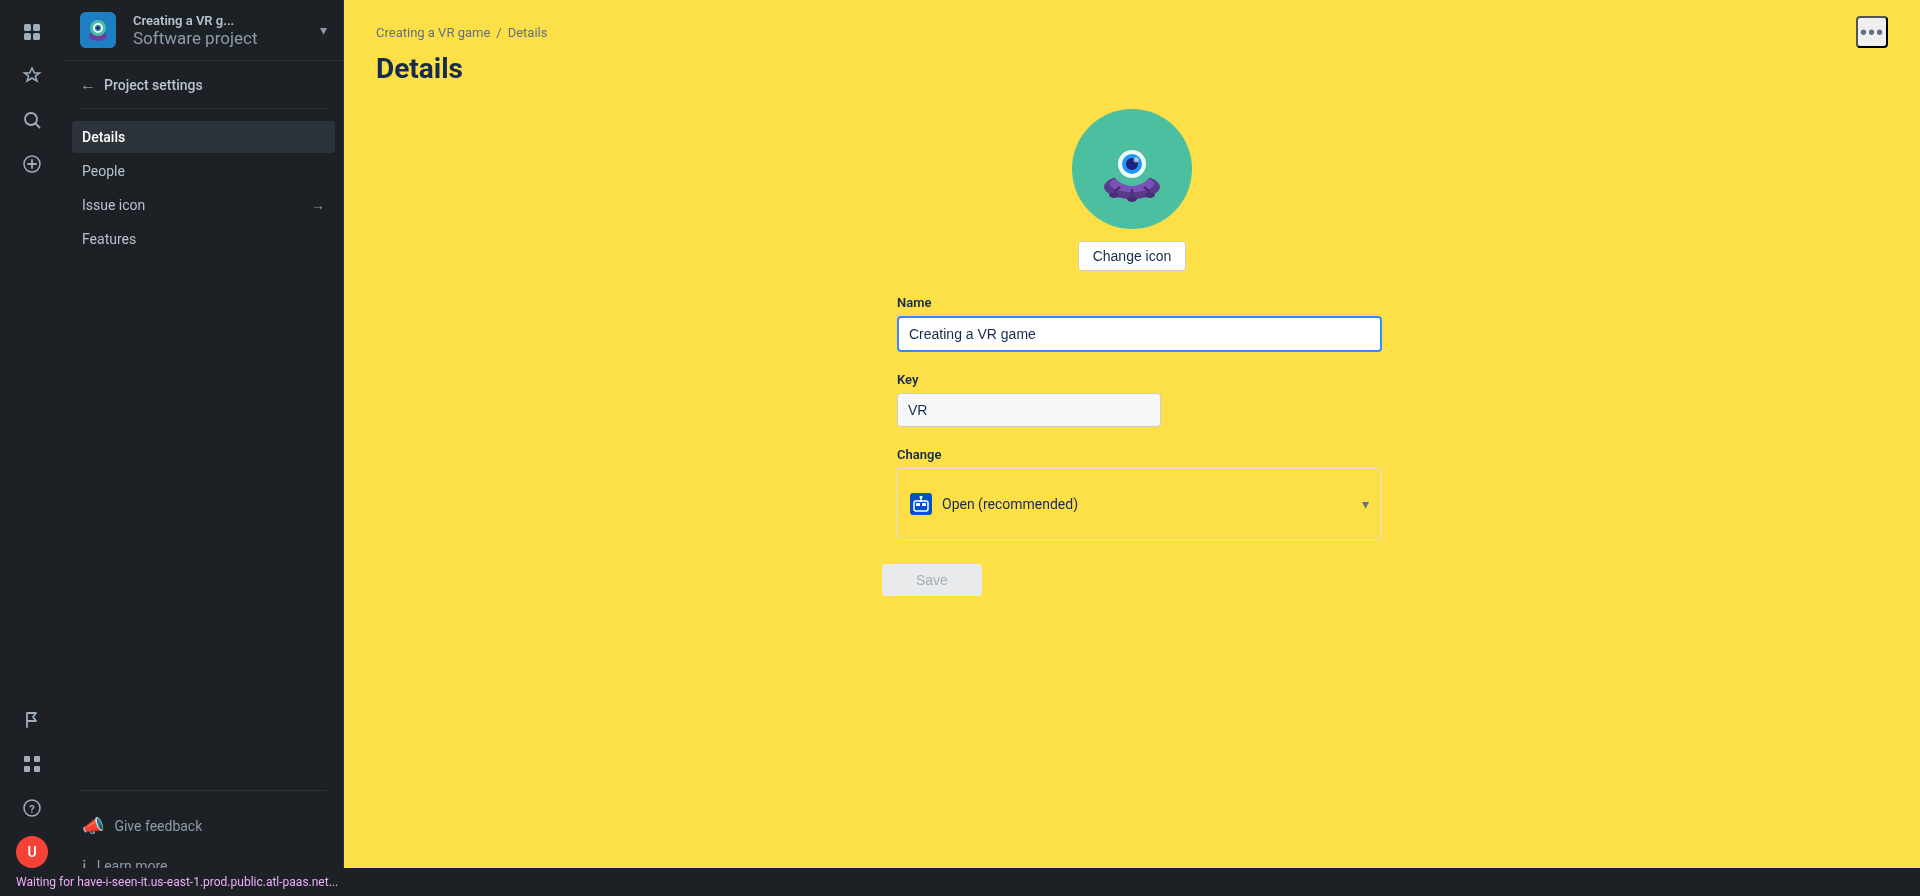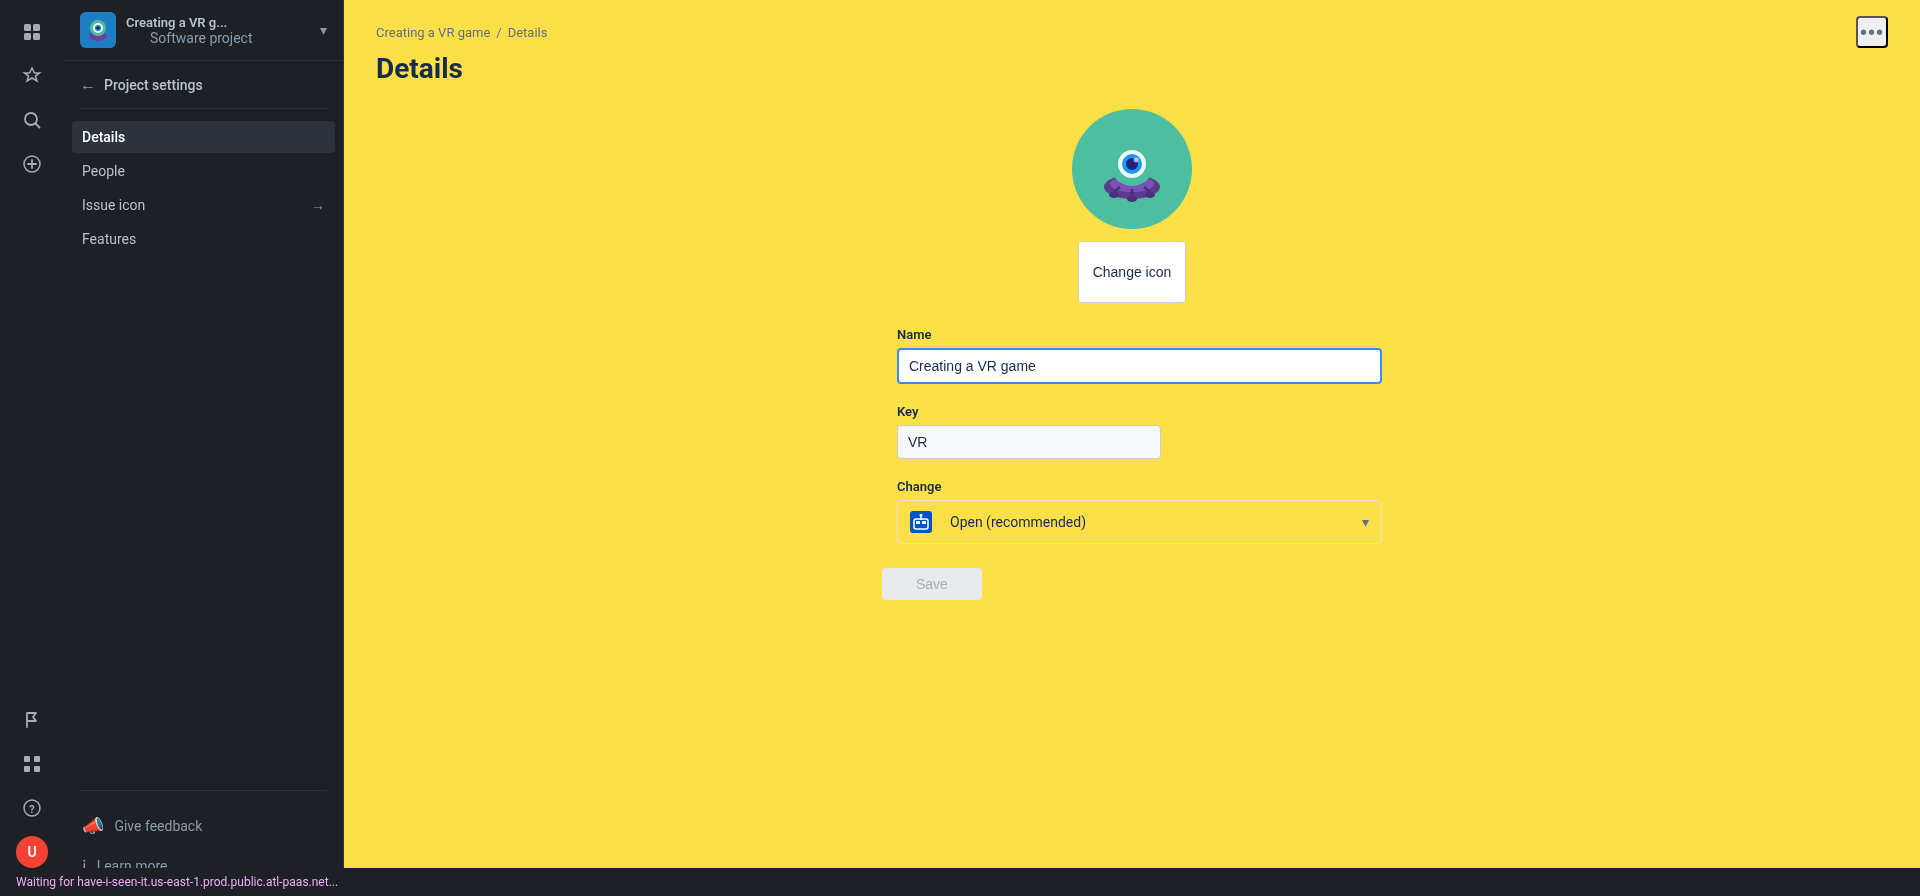--- a/index.html
+++ b/index.html
@@ -44,21 +44,21 @@
       background: #1d2125;
       display: flex;
       flex-direction: column;
       flex-shrink: 0;
       border-right: 1px solid #2c333a;
     }
     .project-header {
       display: flex;
       align-items: center;
       padding: 12px 16px;
-      gap: 10px;
+      gap: 17px;
       cursor: pointer;
       border-bottom: 1px solid #2c333a;
     }
     .project-avatar {
       width: 36px;
       height: 36px;
       border-radius: 6px;
       background: #1d7ec4;
       overflow: hidden;
       flex-shrink: 0;
@@ -71,22 +71,21 @@
     .project-name {
       color: #b6c2cf;
       font-size: 13px;
       font-weight: 600;
       white-space: nowrap;
       overflow: hidden;
       text-overflow: ellipsis;
     }
     .project-type {
       color: #8c9bab;
-      font-size: 14px;
-      margin-left: 24px;
+      font-size: 17px;
     }
     .project-chevron { color: #8c9bab; font-size: 14px; }
 
     .sidebar-back {
       display: flex;
       align-items: center;
       gap: 8px;
       padding: 14px 16px 10px;
       color: #b6c2cf;
       font-size: 14px;
@@ -193,21 +192,21 @@
       height: 120px;
       border-radius: 50%;
       background: #4bbf9f;
       display: flex;
       align-items: center;
       justify-content: center;
       margin-bottom: 12px;
       overflow: hidden;
     }
     .change-icon-btn {
-      padding: 22px 14px;
+      padding: 6px 14px;
       border: 1px solid #ccc;
       border-radius: 4px;
       background: #fff;
       color: #172b4d;
       font-size: 14px;
       cursor: pointer;
     }
 
     .form-fields {
       width: 100%;
@@ -236,22 +235,22 @@
       border: 1px solid #ccc;
       border-radius: 4px;
       font-size: 14px;
       color: #172b4d;
       background: #f7f8f9;
       outline: none;
     }
     .access-select-display {
       display: flex;
       align-items: center;
-      gap: 18px;
-      padding: 10px 12px;
+      gap: 10px;
+      padding: 24px 12px;
       border: 1px solid #dfe1e6;
       border-radius: 4px;
       cursor: pointer;
       position: relative;
     }
     .access-icon {
       width: 22px; height: 22px;
       background: #0052cc;
       border-radius: 3px;
       display: flex; align-items: center; justify-content: center;

